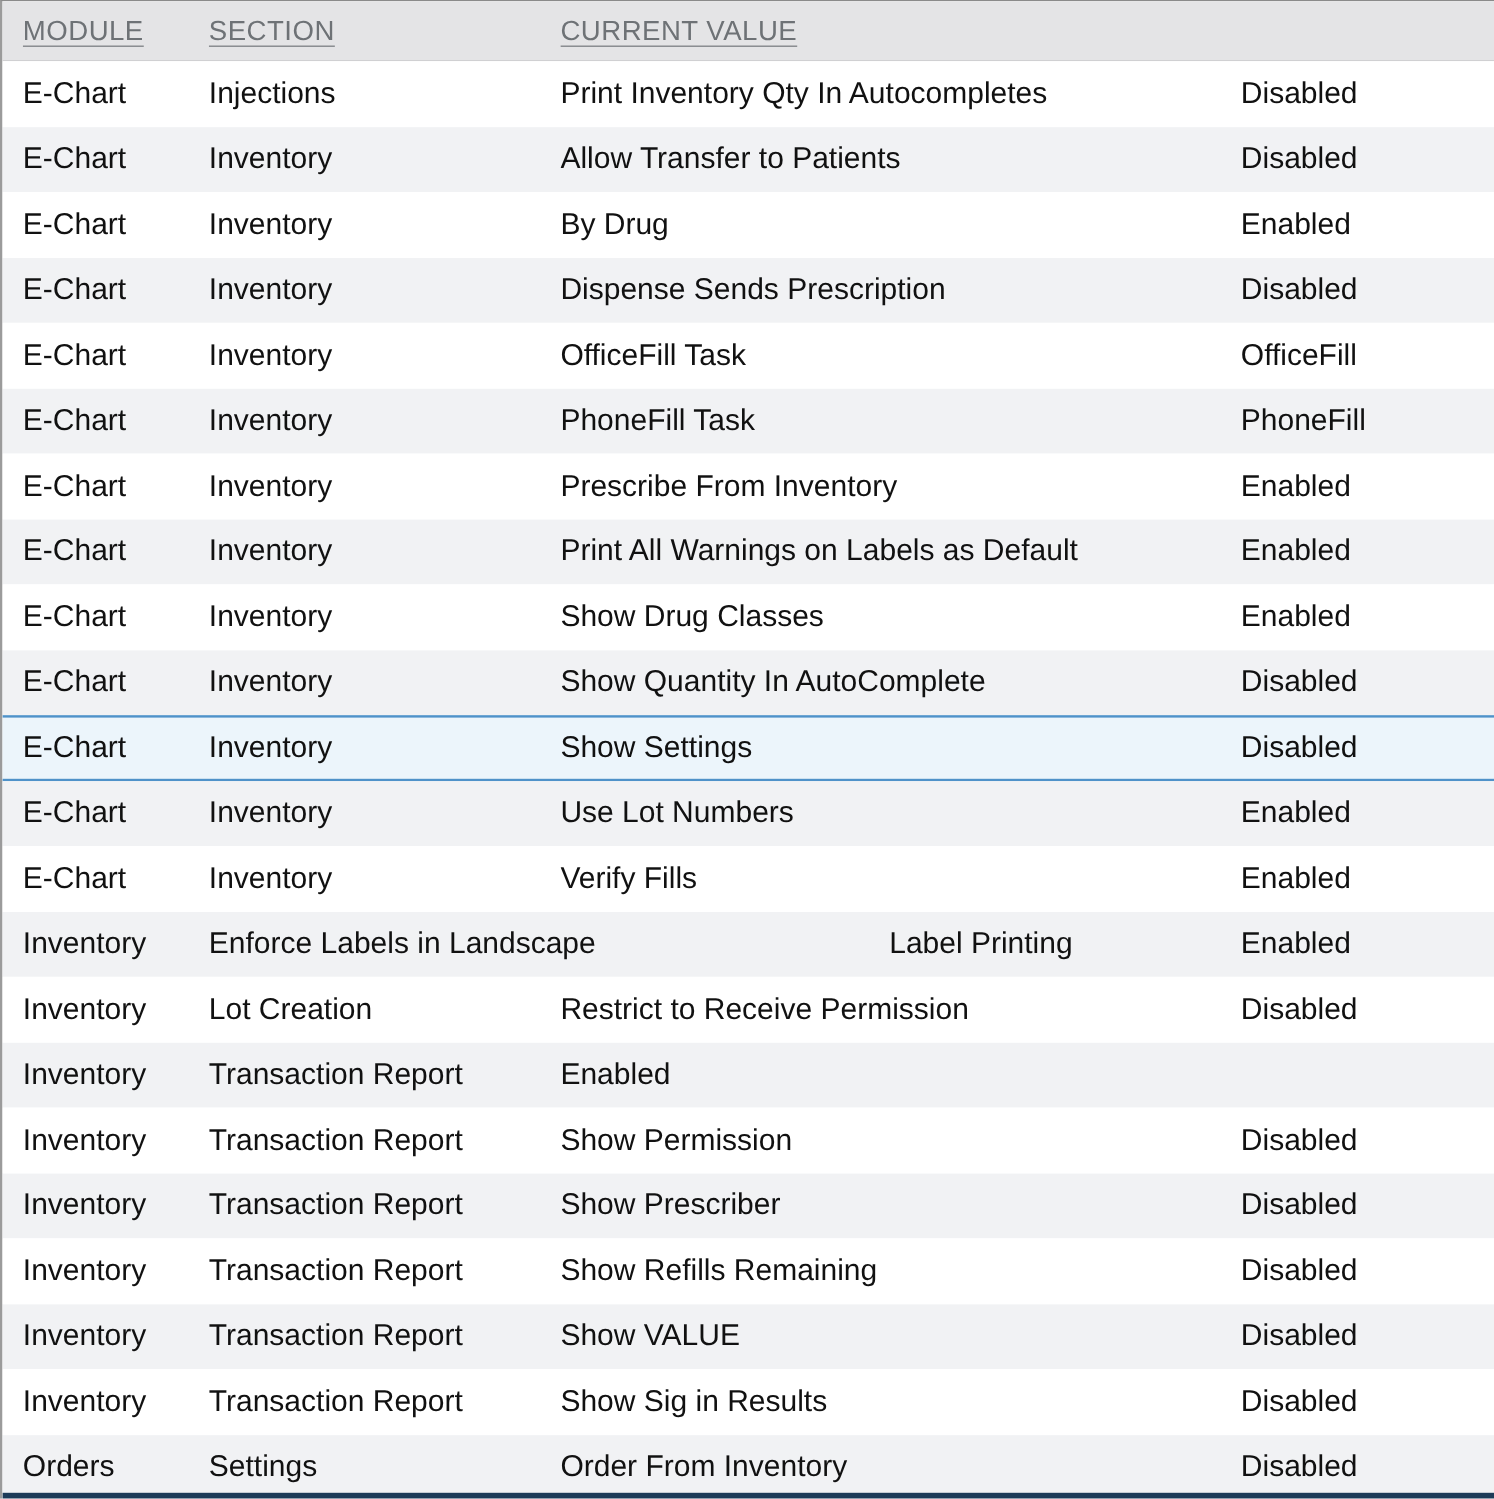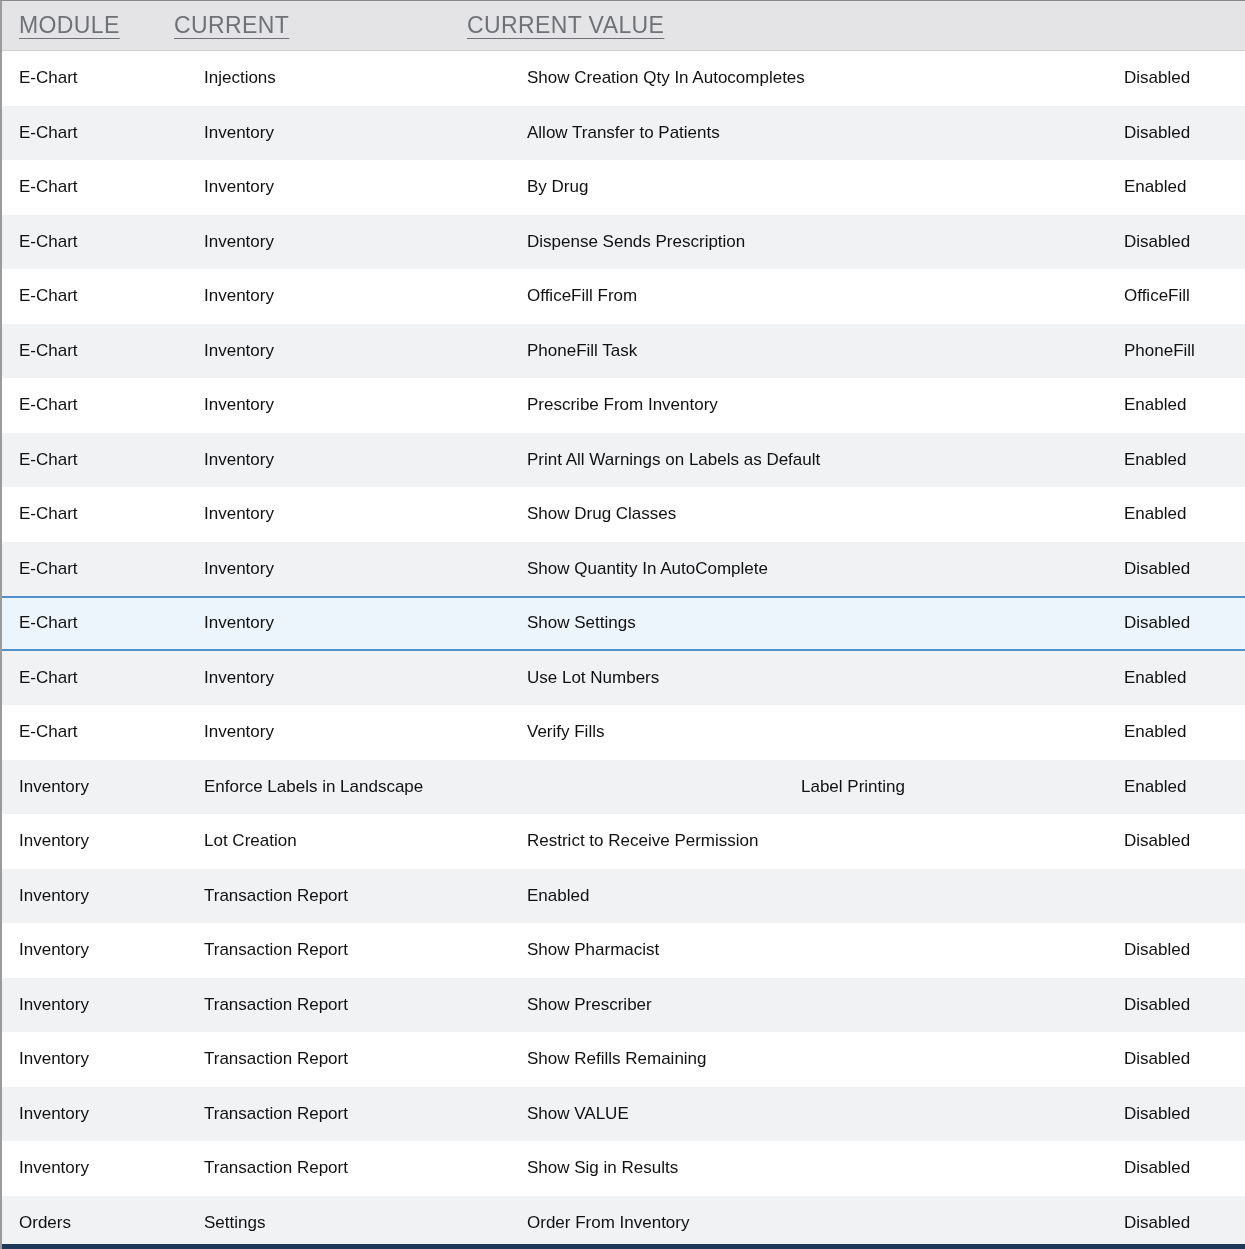--- a/index.html
+++ b/index.html
@@ -48,25 +48,24 @@
   }
   .header .cell{
     text-decoration:underline;
     text-underline-offset:5px;
     text-decoration-thickness:2px;
     cursor:pointer;
   }
   
   .row{
     height:54.5px;
-    font-size:17px;
+    font-size:25px;
     color:var(--row-text);
     background:#ffffff;
     cursor:default;
-    gap:30px;
   }
   .row.alt{background:var(--alt-row-bg);}
   .row.selected{
     background:var(--selected-bg);
     border-top:2px solid var(--selected-border);
     border-bottom:2px solid var(--selected-border);
   }
   .bottom-bar{
     position:absolute;
     left:0;right:0;bottom:0;
@@ -74,29 +73,29 @@
     background:var(--bottom-bar);
   }
 </style>
 </head>
 <body>
 
 <div class="app">
 
   <div class="grid-row header">
     <div class="cell c1">MODULE</div>
-    <div class="cell c2">CURRENT</div>
+    <div class="cell c2">SECTION</div>
     <div class="cell c4">CURRENT VALUE</div>
   </div>
 
   <div id="table-body">
       <div class="grid-row row">
     <div class="cell c1">E-Chart</div>
     <div class="cell c2">Injections</div>
-    <div class="cell c3">Show Creation Qty In Autocompletes</div>
+    <div class="cell c3">Print Inventory Qty In Autocompletes</div>
     <div class="cell c4">Disabled</div>
   </div>
       <div class="grid-row row alt">
     <div class="cell c1">E-Chart</div>
     <div class="cell c2">Inventory</div>
     <div class="cell c3">Allow Transfer to Patients</div>
     <div class="cell c4">Disabled</div>
   </div>
       <div class="grid-row row">
     <div class="cell c1">E-Chart</div>
@@ -106,21 +105,21 @@
   </div>
       <div class="grid-row row alt">
     <div class="cell c1">E-Chart</div>
     <div class="cell c2">Inventory</div>
     <div class="cell c3">Dispense Sends Prescription</div>
     <div class="cell c4">Disabled</div>
   </div>
       <div class="grid-row row">
     <div class="cell c1">E-Chart</div>
     <div class="cell c2">Inventory</div>
-    <div class="cell c3">OfficeFill From</div>
+    <div class="cell c3">OfficeFill Task</div>
     <div class="cell c4">OfficeFill</div>
   </div>
       <div class="grid-row row alt">
     <div class="cell c1">E-Chart</div>
     <div class="cell c2">Inventory</div>
     <div class="cell c3">PhoneFill Task</div>
     <div class="cell c4">PhoneFill</div>
   </div>
       <div class="grid-row row">
     <div class="cell c1">E-Chart</div>
@@ -177,21 +176,21 @@
     <div class="cell c4">Disabled</div>
   </div>
       <div class="grid-row row alt">
     <div class="cell c1">Inventory</div>
     <div class="cell c2">Transaction Report</div>
     <div class="cell c4">Enabled</div>
   </div>
       <div class="grid-row row">
     <div class="cell c1">Inventory</div>
     <div class="cell c2">Transaction Report</div>
-    <div class="cell c3">Show Pharmacist</div>
+    <div class="cell c3">Show Permission</div>
     <div class="cell c4">Disabled</div>
   </div>
       <div class="grid-row row alt">
     <div class="cell c1">Inventory</div>
     <div class="cell c2">Transaction Report</div>
     <div class="cell c3">Show Prescriber</div>
     <div class="cell c4">Disabled</div>
   </div>
       <div class="grid-row row">
     <div class="cell c1">Inventory</div>

